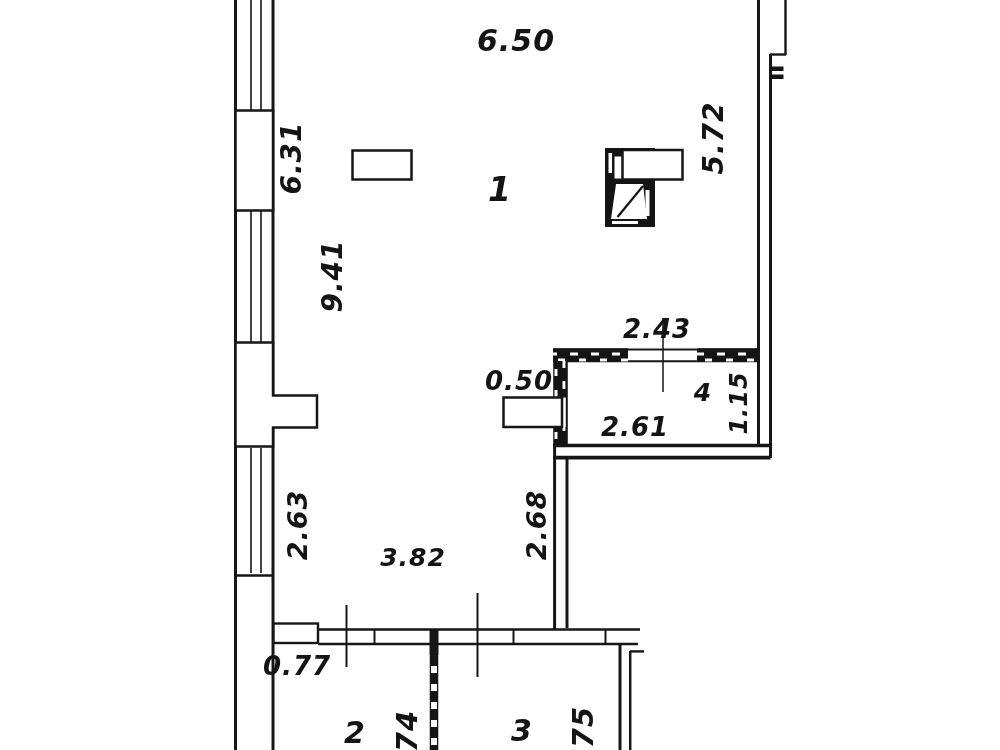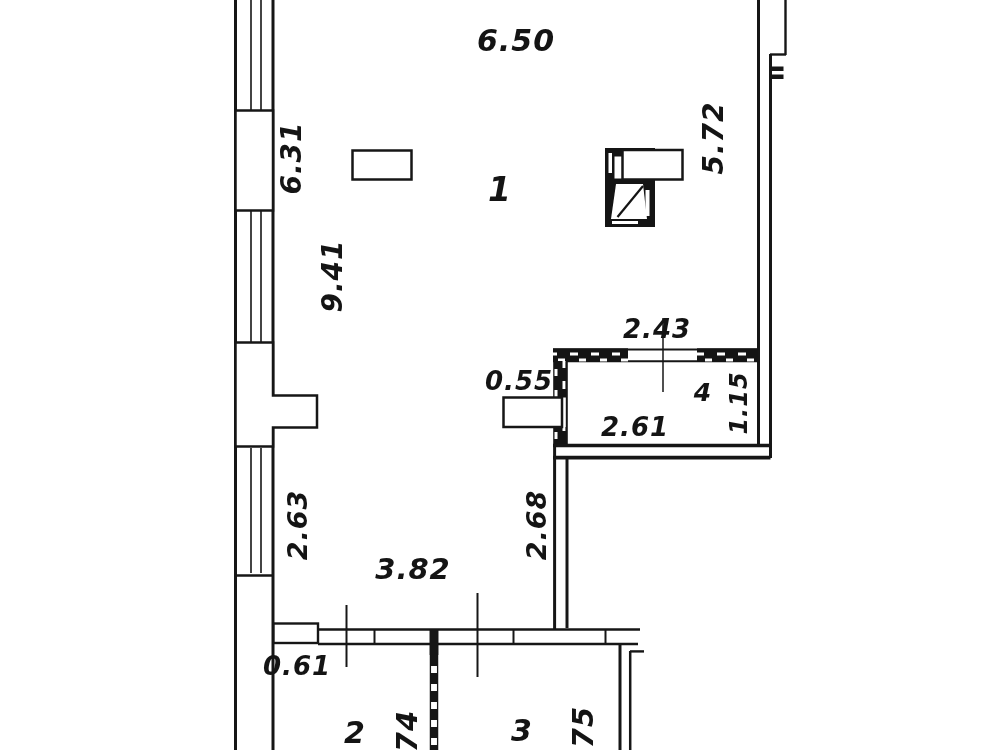--- a/index.html
+++ b/index.html
@@ -115,27 +115,27 @@
       <rect x="612" y="221" width="26" height="3" fill="#ffffff"></rect>
       <rect x="622.5" y="150" width="60" height="29.5" fill="#ffffff" stroke="#161616" stroke-width="2.5"></rect>
     </g>
   </svg>
 
   <div class="lbl" style="left:516px;top:40px;font-size:30px">6.50</div>
   <div class="lbl rot" style="left:291px;top:158px;font-size:28px">6.31</div>
   <div class="lbl rot" style="left:332px;top:276px;font-size:28px">9.41</div>
   <div class="lbl rot" style="left:713px;top:138px;font-size:28px">5.72</div>
   <div class="lbl" style="left:657px;top:329px;font-size:26px">2.43</div>
-  <div class="lbl" style="left:519px;top:381px;font-size:26px">0.55</div>
+  <div class="lbl" style="left:519px;top:381px;font-size:26px">0.50</div>
   <div class="lbl" style="left:635px;top:427px;font-size:26px">2.61</div>
   <div class="lbl rot" style="left:739px;top:403px;font-size:24px">1.15</div>
   <div class="lbl rot" style="left:297px;top:525px;font-size:27px">2.63</div>
   <div class="lbl rot" style="left:536px;top:525px;font-size:27px">2.68</div>
-  <div class="lbl" style="left:413px;top:569px;font-size:29px">3.82</div>
-  <div class="lbl" style="left:297px;top:666px;font-size:26px">0.61</div>
+  <div class="lbl" style="left:413px;top:557px;font-size:25px">3.82</div>
+  <div class="lbl" style="left:297px;top:666px;font-size:26px">0.77</div>
 
   <div class="lbl" style="left:500px;top:189px;font-size:33px">1</div>
   <div class="lbl" style="left:703px;top:392px;font-size:25px">4</div>
   <div class="lbl" style="left:355px;top:732px;font-size:30px">2</div>
   <div class="lbl" style="left:522px;top:730px;font-size:30px">3</div>
   <div class="lbl rot" style="left:407px;top:731px;font-size:29px">74</div>
   <div class="lbl rot" style="left:583px;top:727px;font-size:29px">75</div>
 
 </div>
 

